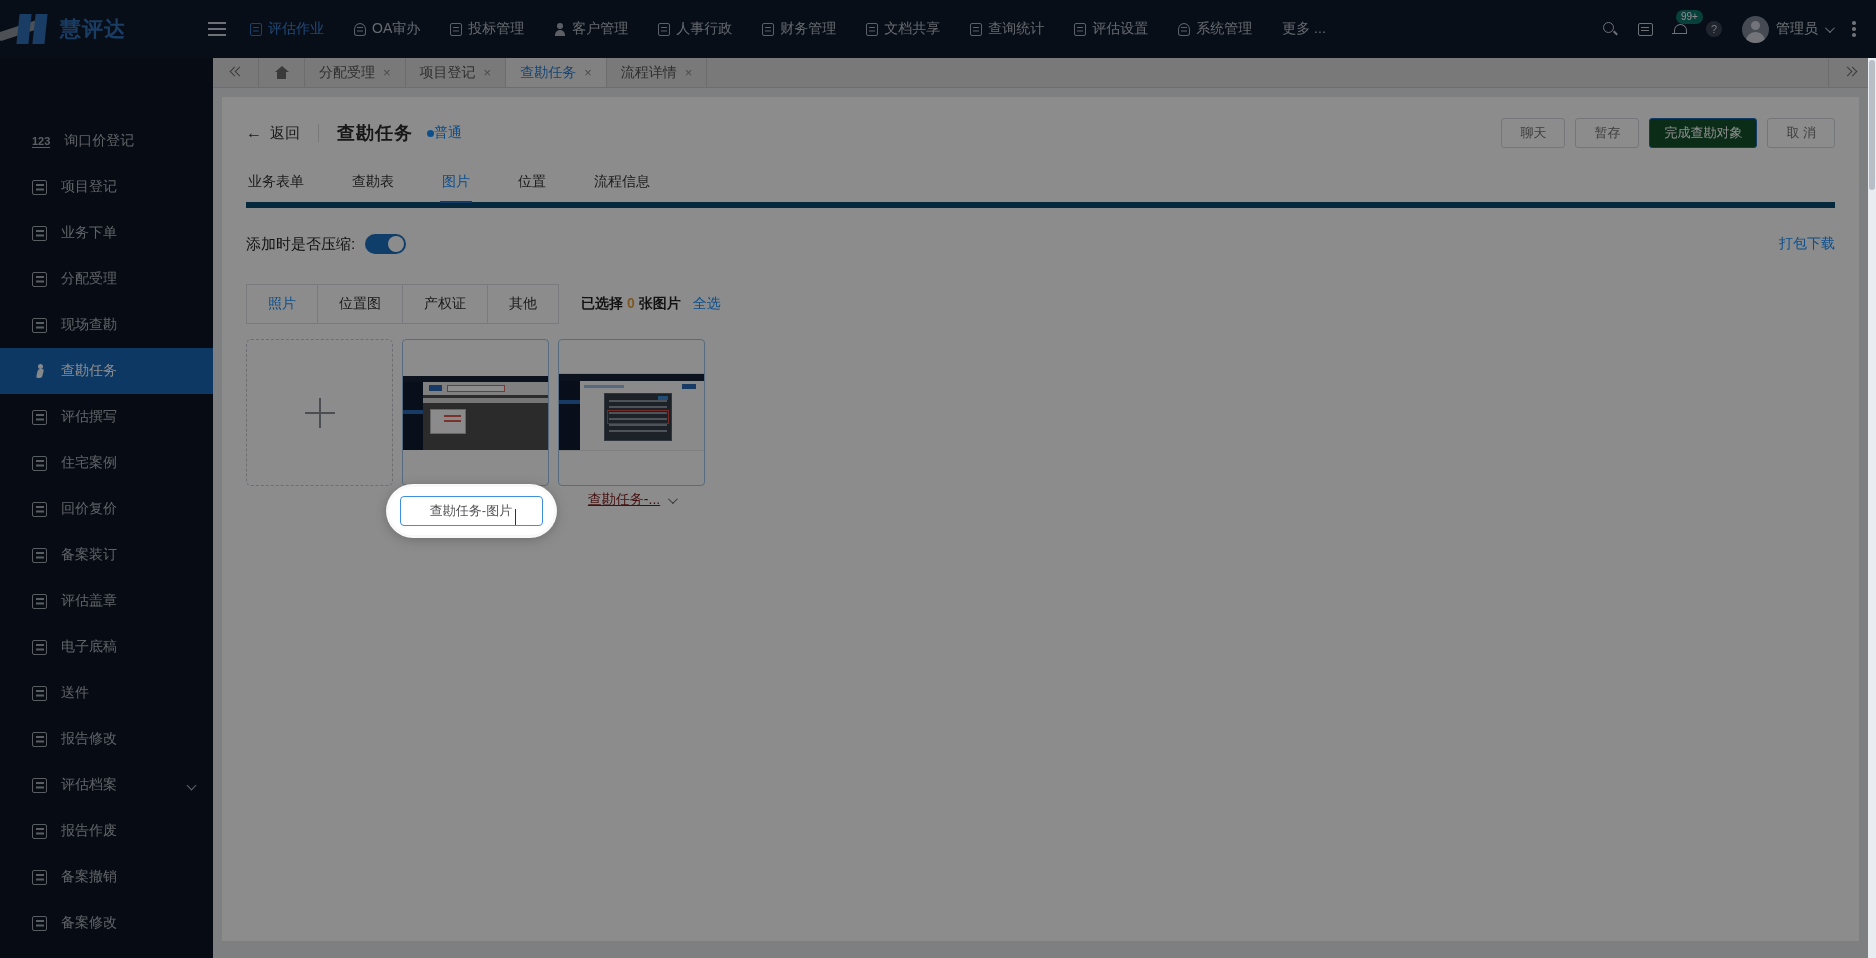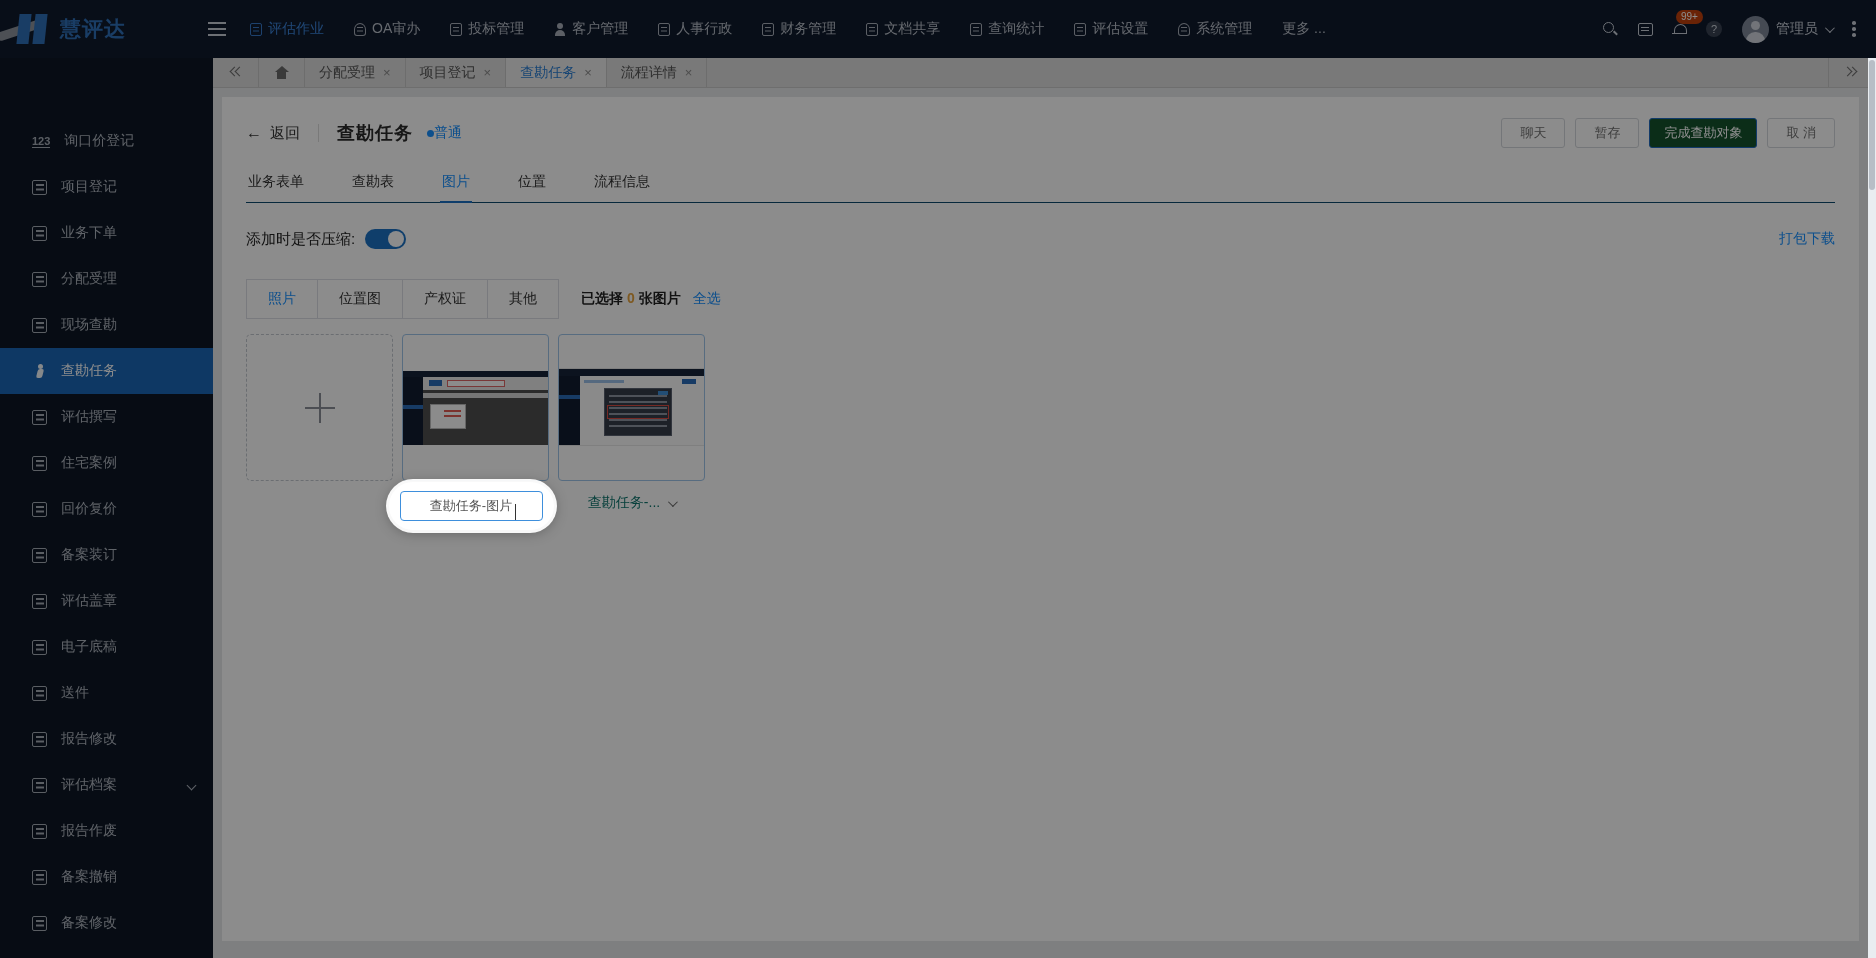--- a/index.html
+++ b/index.html
@@ -34,21 +34,21 @@
   .nav-right { display:flex; align-items:center; gap:20px; padding-right:20px; }
   .search-ic { position:relative; width:16px; height:16px; cursor:pointer; }
   .search-ic::before { content:""; position:absolute; left:1px; top:1px; width:9px; height:9px; border:1.6px solid #c6ccd6; border-radius:50%; }
   .search-ic::after { content:""; position:absolute; left:11px; top:11px; width:5px; height:1.8px; background:#c6ccd6; transform:rotate(45deg); }
   .msg-ic { position:relative; width:15px; height:13px; border:1.5px solid #c6ccd6; border-radius:2px; cursor:pointer; }
   .msg-ic::before { content:""; position:absolute; left:2px; top:3px; width:8px; height:1.4px; background:#c6ccd6; box-shadow:0 3px 0 #c6ccd6; }
   .bell-wrap { position:relative; cursor:pointer; }
   .bell-ic { display:block; position:relative; width:13px; height:13px; }
   .bell-ic::before { content:""; position:absolute; left:1px; top:1px; width:11px; height:9px; border:1.6px solid #c6ccd6; border-bottom:none; border-radius:7px 7px 0 0; }
   .bell-ic::after { content:""; position:absolute; left:-1px; top:10px; width:15px; height:1.8px; background:#c6ccd6; }
-  .badge { position:absolute; top:-13px; left:3px; background:#c2410c; color:#fff; font-size:10px; line-height:14px; padding:0 5px; border-radius:8px; white-space:nowrap; }
+  .badge { position:absolute; top:-13px; left:3px; background:#0f766e; color:#fff; font-size:10px; line-height:14px; padding:0 5px; border-radius:8px; white-space:nowrap; }
   .help-ic { width:16px; height:16px; border-radius:50%; background:#3a4353; color:#cfd4dc; font-size:11px; display:flex; align-items:center; justify-content:center; cursor:pointer; }
   .help-ic::before { content:"?"; }
   .user-area { display:flex; align-items:center; gap:7px; cursor:pointer; }
   .avatar { position:relative; width:27px; height:27px; border-radius:50%; background:#7f8898; overflow:hidden; }
   .avatar::before { content:""; position:absolute; left:9px; top:5px; width:9px; height:9px; border-radius:50%; background:#cfd4dc; }
   .avatar::after { content:""; position:absolute; left:4px; top:16px; width:19px; height:12px; border-radius:9px 9px 0 0; background:#cfd4dc; }
   .user-name { color:#c6ccd6; }
   .chev-down { display:inline-block; width:7px; height:7px; border-right:1.6px solid #c6ccd6; border-bottom:1.6px solid #c6ccd6; transform:rotate(45deg) translateY(-2px); }
   .kebab { position:relative; width:4px; height:18px; cursor:pointer; }
   .kebab::before { content:""; position:absolute; left:0; top:1px; width:3.5px; height:3.5px; border-radius:50%; background:#c6ccd6; box-shadow:0 6px 0 #c6ccd6, 0 12px 0 #c6ccd6; }
@@ -93,21 +93,21 @@
   .back-arrow::before { content:"←"; font-size:16px; color:#333; }
   .hdr-divider { width:1px; height:18px; background:#ddd; margin:0 18px; }
   .page-title { font-size:18px; font-weight:bold; color:#2b2b2b; letter-spacing:1px; }
   .status { display:flex; align-items:center; margin-left:14px; }
   .status-dot { width:7px; height:7px; border-radius:50%; background:#1890ff; }
   .status-text { color:#1890ff; font-size:14px; }
   .hdr-actions { margin-left:auto; display:flex; gap:10px; }
   .btn { height:30px; padding:0 18px; background:#fff; border:1px solid #d4d7dc; border-radius:3px; color:#737373; font-size:13px; cursor:pointer; font-family:inherit; }
   .btn.primary { background:#14532d; border-color:#1f6bc0; color:#fff; padding:0 14px; }
 
-  .main-tabs { display:flex; gap:44px; margin-top:24px; border-bottom:1px solid #0c4a6e; }
+  .main-tabs { display:flex; gap:44px; margin-top:24px; border-bottom:6px solid #0c4a6e; }
   .m-tab { padding:0 2px 11px 2px; color:#333; cursor:pointer; position:relative; }
   .m-tab.active { color:#1890ff; }
   .m-tab.active::after { content:""; position:absolute; left:0; right:0; bottom:-1px; height:2px; background:#1a6fc4; }
 
   .compress-row { display:flex; align-items:center; margin-top:26px; }
   .compress-label { font-size:15px; color:#222; }
   .toggle { position:relative; width:41px; height:20px; border-radius:10px; background:#1c72c4; margin-left:10px; cursor:pointer; flex:none; }
   .toggle .knob { position:absolute; right:2px; top:2px; width:16px; height:16px; border-radius:50%; background:#fff; }
   .dl-link { margin-left:auto; color:#1890ff; cursor:pointer; font-size:14px; }
 
@@ -150,21 +150,21 @@
   .shot3 .pred { position:absolute; left:2px; top:16px; right:2px; height:14px; border:1px solid #d84b42; }
   .shot3 .pbtn { position:absolute; right:3px; top:2px; width:10px; height:4px; background:#3f8fd8; }
 
   .caption-row { display:flex; gap:9px; margin-top:5px; }
   .cap-col { width:147px; display:flex; align-items:flex-start; justify-content:center; }
   .spotlight { position:relative; z-index:60; background:#fff; border-radius:26px; padding:9px 11px; margin-left:-9px; margin-top:-4px;
     box-shadow:0 0 0 3px rgba(255,255,255,.95), 0 2px 14px rgba(0,0,0,.35); }
   .rename-wrap { position:relative; }
   .rename-input { width:143px; height:30px; border:1px solid #3e8fdc; border-radius:4px; text-align:center; font-size:13px; color:#555; font-family:inherit; outline:none; padding:0 6px; background:#fff; }
   .caret { position:absolute; left:calc(50% + 44px); top:7px; width:1px; height:16px; background:#333; }
-  .thumb-caption { display:flex; align-items:center; gap:8px; margin-top:8px; color:#0f766e; font-size:14px; cursor:pointer; }
+  .thumb-caption { display:flex; align-items:center; gap:8px; margin-top:0; color:#7f1d1d; font-size:14px; cursor:pointer;text-decoration:underline; }
   .cap-chev { display:inline-block; width:7px; height:7px; border-right:1.5px solid #666; border-bottom:1.5px solid #666; transform:rotate(45deg) translateY(-2px); }
 
   
   .dim { position:fixed; left:0; top:0; width:1876px; height:958px; background:rgba(0,0,0,.45); z-index:50; pointer-events:none; }
   .vscroll { position:fixed; right:0; top:58px; width:8px; bottom:0; background:#e9edf1; z-index:55; }
   .vscroll .vthumb { position:absolute; left:1px; right:1px; top:2px; height:130px; border-radius:4px; background:#b7bec6; }
 </style>
 </head>
 <body>
 

